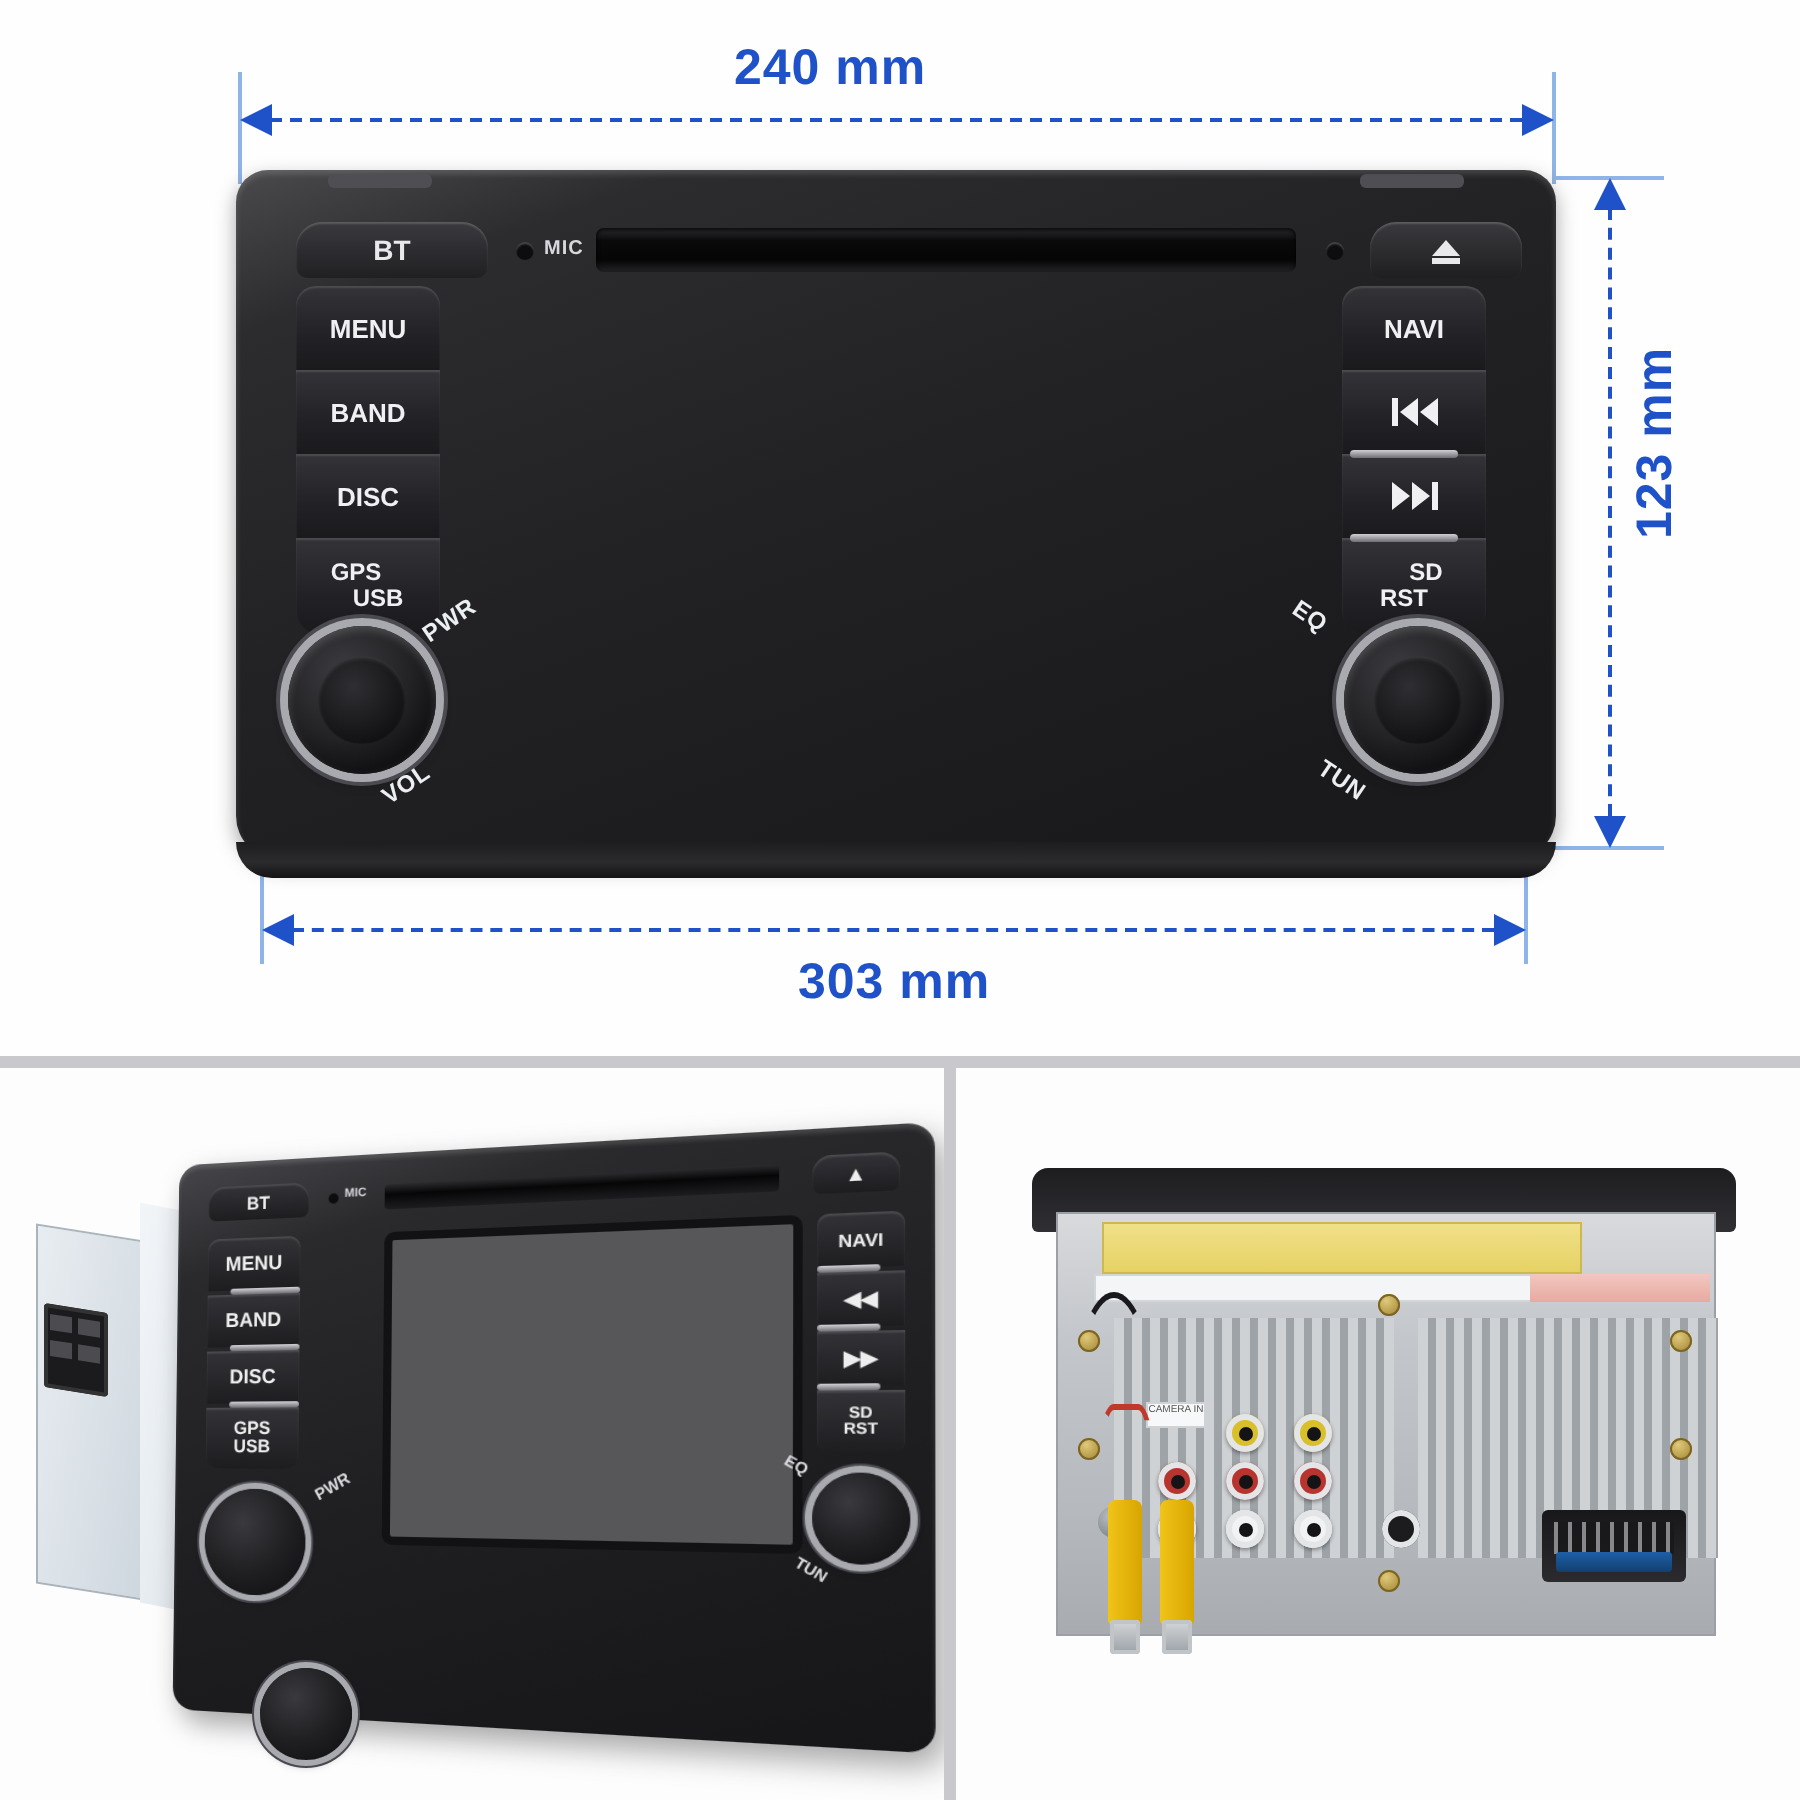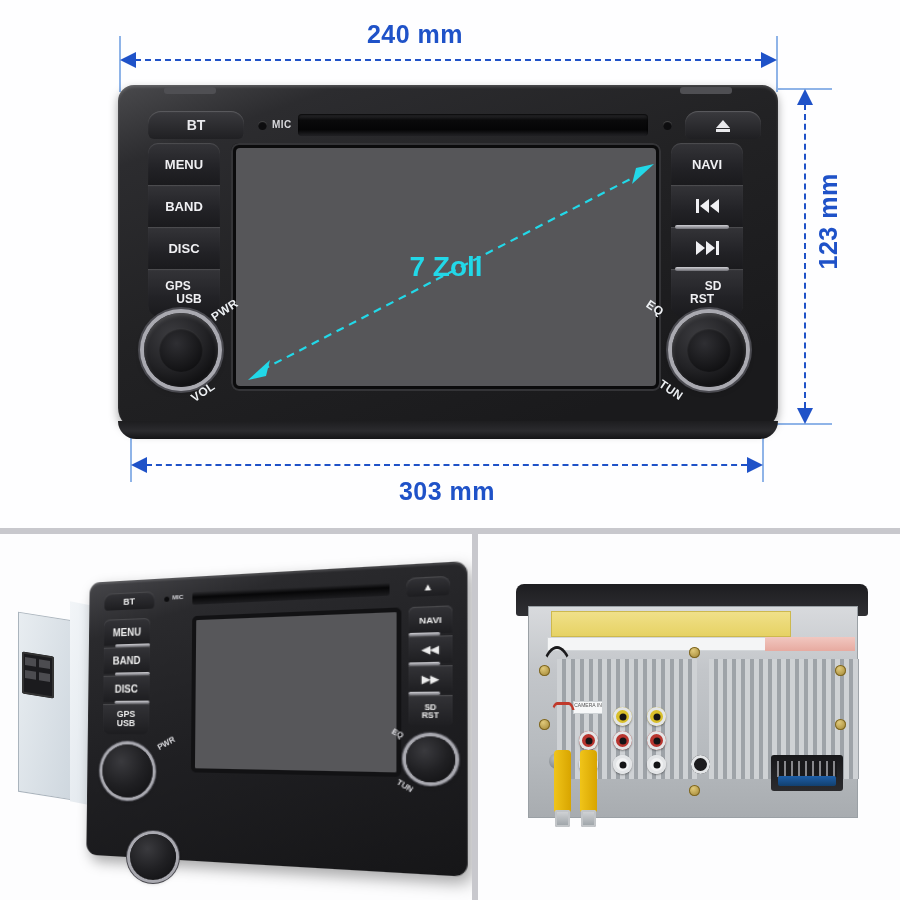--- a/index.html
+++ b/index.html
@@ -292,30 +292,20 @@
       <div class="btn-bt">BT</div>
       <div class="mic-dot"></div>
       <div class="mic-lbl">MIC</div>
       <div class="disc-slot"></div>
       <div class="aux-dot"></div>
       <div class="btn-eject">
         <div class="eject-glyph"></div>
         <div class="eject-bar"></div>
       </div>
 
-      <div id="screen-bezel">
-        <div id="screen">
-          <svg width="430" height="248" viewBox="0 0 430 248" style="position:absolute;left:0;top:0;">
-            <line x1="26" y1="222" x2="404" y2="26" stroke="#22d8e8" stroke-width="2.2" stroke-dasharray="8 6"></line>
-            <polygon points="12,232 34,212 30,228" fill="#22d8e8"></polygon>
-            <polygon points="418,16 396,36 400,20" fill="#22d8e8"></polygon>
-          </svg>
-          <div id="screen-label">7 Zoll</div>
-        </div>
-      </div>
 
       <div class="col col-left">
         <div class="hw-btn first">MENU</div>
         <div class="hw-btn">BAND</div>
         <div class="hw-btn">DISC</div>
         <div class="hw-btn last">
           <span class="two-line lbl-gps">
             <span class="l1">GPS</span>
             <span class="l2">USB</span>
           </span>

